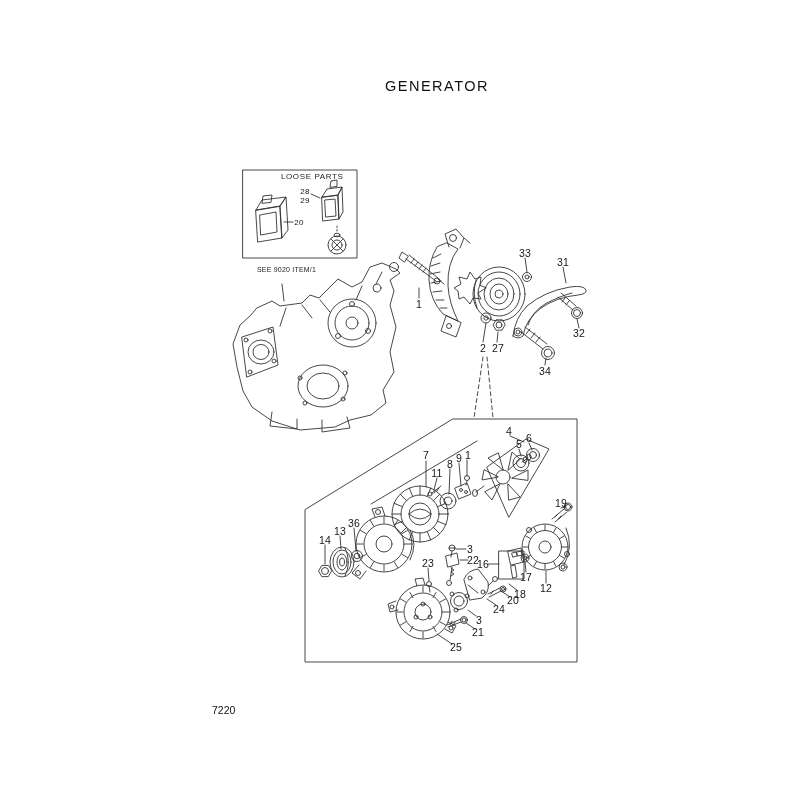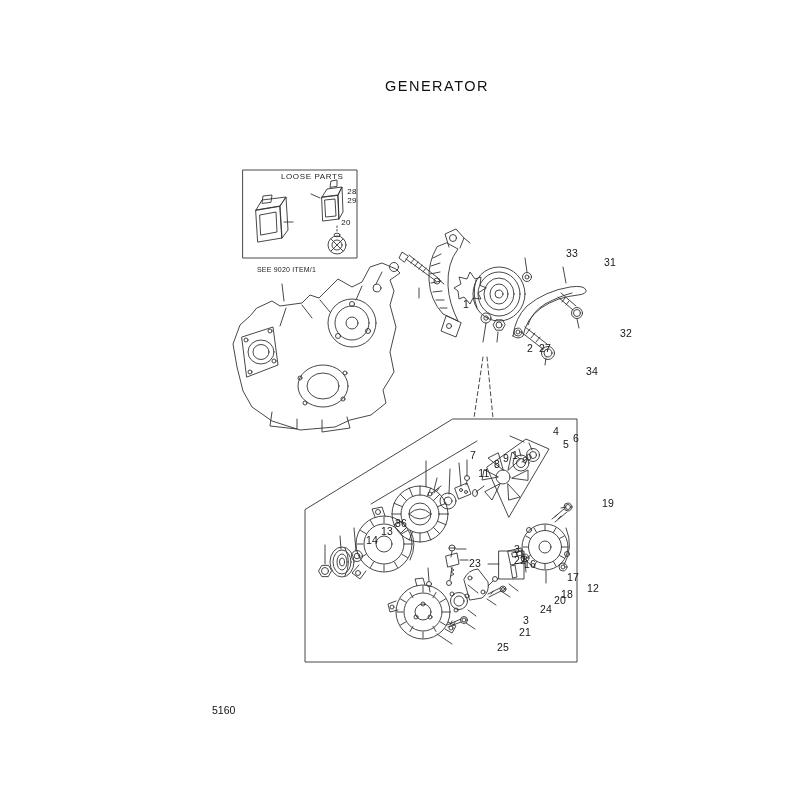--- a/index.html
+++ b/index.html
@@ -6,21 +6,21 @@
   .page{position:relative;width:800px;height:800px;background:#ffffff;overflow:hidden;
         font-family:Liberation Sans, sans-serif;color:#1a1a1a;}
   .page svg{position:absolute;left:0;top:0;}
   .title{position:absolute;left:337px;top:78px;width:200px;text-align:center;
          font-size:14.5px;letter-spacing:1.5px;color:#111;}
   .loose-label{position:absolute;left:249px;top:172px;font-size:8px;letter-spacing:0.6px;color:#222;padding-left:32px;}
   .see-note{position:absolute;left:257px;top:266px;font-size:7px;letter-spacing:0.2px;color:#222;}
   .page-number{position:absolute;left:212px;top:704px;font-size:10.5px;color:#111;}
   #callout-layer{position:absolute;left:0;top:0;width:800px;height:800px;pointer-events:none;}
   .callout{position:absolute;transform:translate(-50%,-50%);font-size:10.5px;
-           letter-spacing:0.2px;color:#161616;white-space:nowrap;margin-left:47px;}
+           letter-spacing:0.2px;color:#161616;white-space:nowrap;}
   .callout.small{font-size:8px;}
 </style>
 </head>
 <body>
 
 <div class="page">
 
   <svg width="800" height="800" viewBox="0 0 800 800" fill="none" stroke="#333" stroke-width="0.9" stroke-linecap="round" stroke-linejoin="round">
 
     <g>
@@ -383,21 +383,21 @@
       <path d="M476,616 L468,610"></path>
       <path d="M475,629 L466,623"></path>
       <path d="M452,644 L437,634"></path>
       <path d="M428,568 L429,581"></path>
     </g>
   </svg>
 
   <div class="title">GENERATOR</div>
   <div class="loose-label">LOOSE PARTS</div>
   <div class="see-note">SEE 9020 ITEM/1</div>
-  <div class="page-number">5160</div>
+  <div class="page-number">7220</div>
   <div id="callout-layer">
       <span class="callout small" style="left: 305px; top: 191px;">28</span>
       <span class="callout small" style="left: 305px; top: 200px;">29</span>
       <span class="callout small" style="left: 299px; top: 222px;">20</span>
       <span class="callout" style="left: 419px; top: 304px;">1</span>
       <span class="callout" style="left: 483px; top: 348px;">2</span>
       <span class="callout" style="left: 498px; top: 348px;">27</span>
       <span class="callout" style="left: 525px; top: 253px; text-align: right;">33</span>
       <span class="callout" style="left: 563px; top: 262px; text-align: center;">31</span>
       <span class="callout" style="left: 579px; top: 333px;">32</span>

